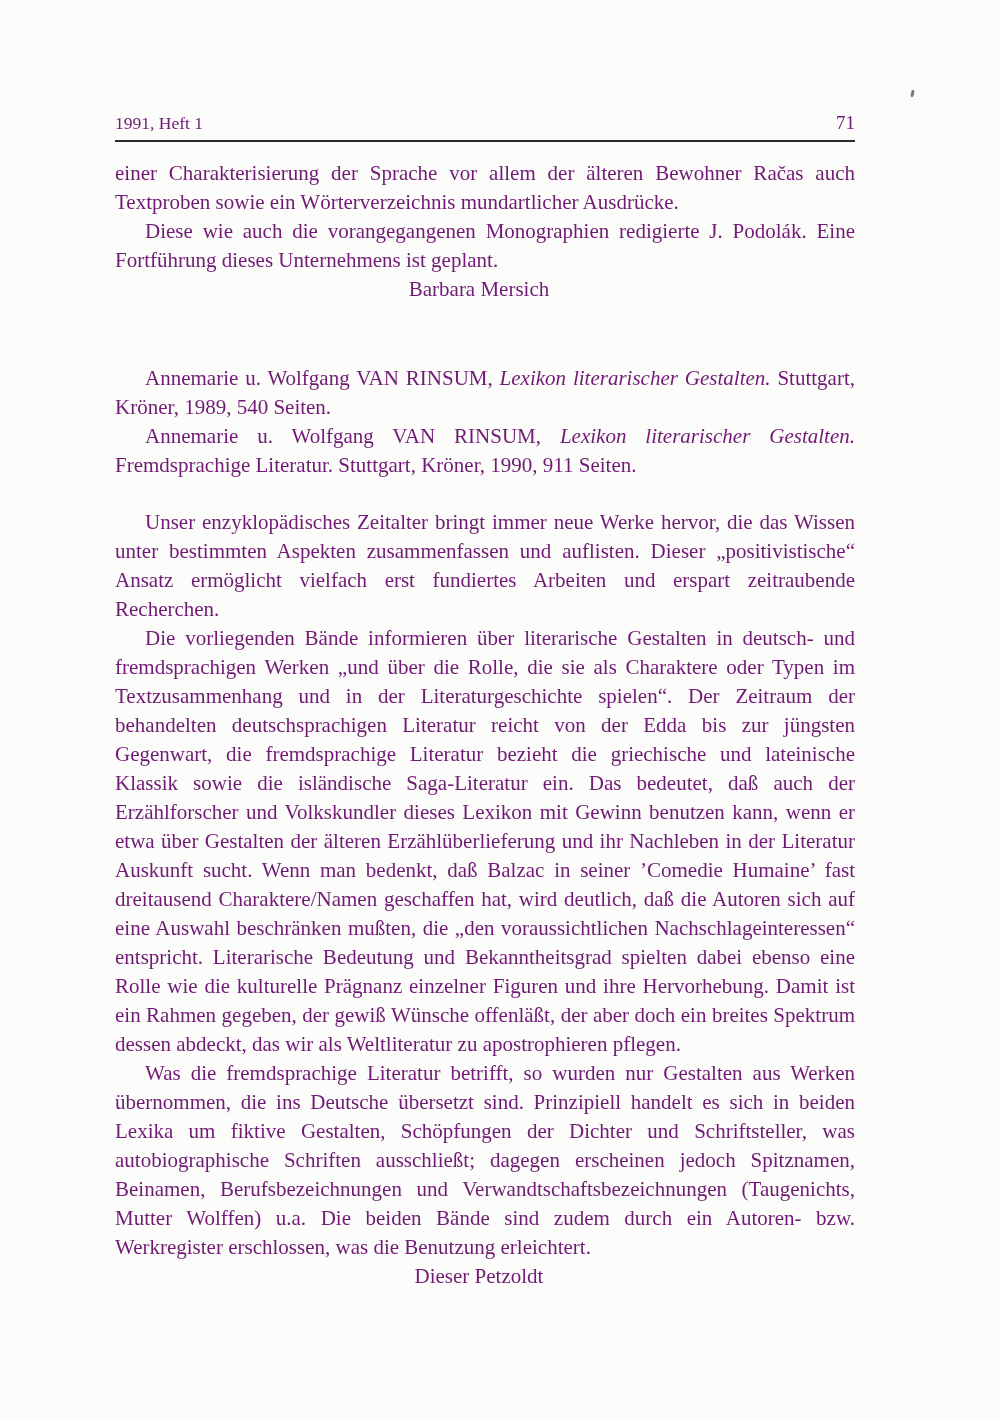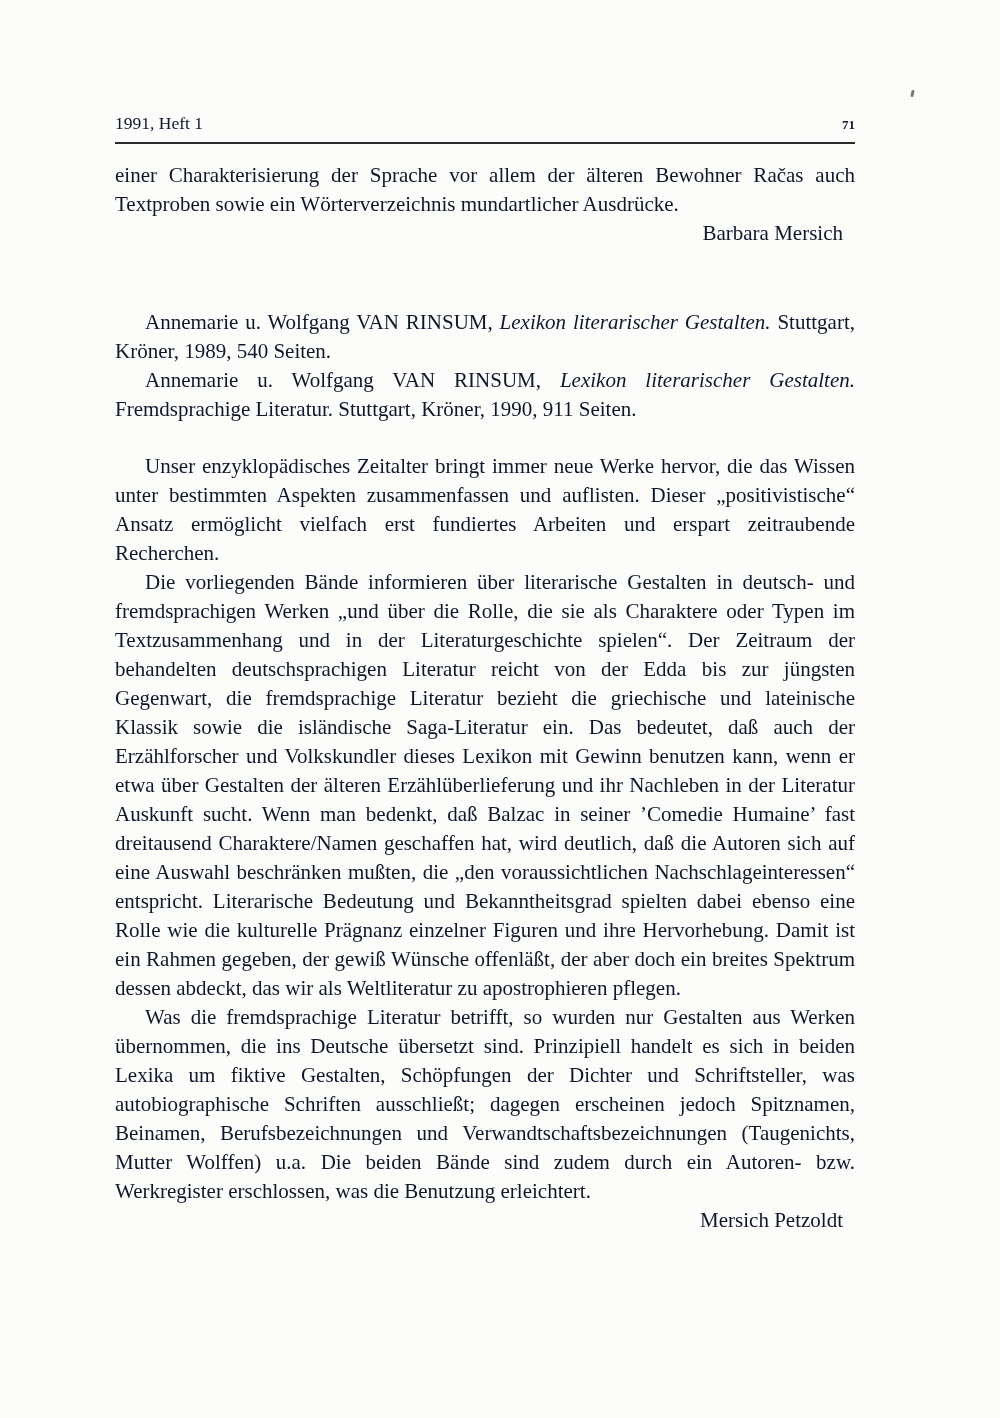--- a/index.html
+++ b/index.html
@@ -6,21 +6,21 @@
     margin: 0;
     padding: 0;
     background: #f7f7f4;
   }
   .page {
     position: relative;
     width: 1000px;
     height: 1418px;
     margin: 0 auto;
     background: #fcfcfa;
-    color: #0f172a;
+    color: #701a75;
     font-family: "Liberation Serif", "DejaVu Serif", serif;
     overflow: hidden;
     -webkit-hyphens: auto;
     hyphens: auto;
   }
   .content {
     position: absolute;
     left: 115px;
     top: 0;
     width: 740px;
@@ -28,41 +28,41 @@
   .running-head {
     display: flex;
     align-items: baseline;
     justify-content: space-between;
     margin-top: 112px;
     font-size: 17.5px;
     line-height: 22px;
   }
   .rh-left  { flex: 0 0 auto; }
   .rh-center{ flex: 1 1 auto; text-align: center; }
-  .rh-right { flex: 0 0 auto; font-size: 13px; font-weight: bold; }
+  .rh-right { flex: 0 0 auto; font-size: 19px; }
   .rule {
     margin-top: 6px;
     height: 0;
     border-top: 2.5px solid #2c2c2c;
   }
   .body-text {
     margin-top: 17px;
     font-size: 21px;
     line-height: 29px;
     text-align: justify;
   }
   .body-text p {
     margin: 0;
     text-indent: 30px;
   }
   .body-text p.noindent {
     text-indent: 0;
   }
   .signature {
-    text-align: right;
+    text-align: center;
     text-indent: 0 !important;
     padding-right: 12px;
   }
   .citation-block {
     margin-top: 60px;
   }
   .citation-block em {
   }
   .lead-gap {
     margin-top: 28px !important;
@@ -94,33 +94,34 @@
       <span class="rh-left">1991, Heft 1</span>
       <span class="rh-right">71</span>
     </header>
 
     <div class="rule"></div>
 
     <main class="body-text">
 
       <p class="noindent">einer Charakterisierung der Sprache vor allem der älteren Bewohner Račas auch Textproben sowie ein Wörterverzeichnis mundartlicher Ausdrücke.</p>
 
+      <p>Diese wie auch die vorangegangenen Monographien redigierte J. Podolák. Eine Fortführung dieses Unternehmens ist geplant.</p>
 
       <p class="signature sig-gap">Barbara Mersich</p>
 
       <div class="citation-block">
         <p><span>Annemarie u. Wolfgang VAN RINSUM, </span><em>Lexikon literarischer Gestalten.</em><span> Stuttgart, Kröner, 1989, 540 Seiten.</span></p>
         <p><span>Annemarie u. Wolfgang VAN RINSUM, </span><em>Lexikon literarischer Gestalten.</em><span> Fremdsprachige Literatur. Stuttgart, Kröner, 1990, 911 Seiten.</span></p>
       </div>
 
       <p class="lead-gap">Unser enzyklopädisches Zeitalter bringt immer neue Werke hervor, die das Wissen unter bestimmten Aspekten zusammenfassen und auflisten. Dieser „positivistische“ Ansatz ermöglicht vielfach erst fundiertes Arbeiten und erspart zeitraubende Recherchen.</p>
 
       <p>Die vorliegenden Bände informieren über literarische Gestalten in deutsch- und fremdsprachigen Werken „und über die Rolle, die sie als Charaktere oder Typen im Textzusammenhang und in der Literaturgeschichte spielen“. Der Zeitraum der behandelten deutschsprachigen Literatur reicht von der Edda bis zur jüngsten Gegenwart, die fremdsprachige Literatur bezieht die griechische und lateinische Klassik sowie die isländische Saga-Literatur ein. Das bedeutet, daß auch der Erzählforscher und Volkskundler dieses Lexikon mit Gewinn benutzen kann, wenn er etwa über Gestalten der älteren Erzählüberlieferung und ihr Nachleben in der Literatur Auskunft sucht. Wenn man bedenkt, daß Balzac in seiner ’Comedie Humaine’ fast dreitausend Charaktere/Namen geschaffen hat, wird deutlich, daß die Autoren sich auf eine Auswahl beschränken mußten, die „den voraussichtlichen Nachschlageinteressen“ entspricht. Literarische Bedeutung und Bekanntheitsgrad spielten dabei ebenso eine Rolle wie die kulturelle Prägnanz einzelner Figuren und ihre Hervorhebung. Damit ist ein Rahmen gegeben, der gewiß Wünsche offenläßt, der aber doch ein breites Spektrum dessen abdeckt, das wir als Weltliteratur zu apostrophieren pflegen.</p>
 
       <p>Was die fremdsprachige Literatur betrifft, so wurden nur Gestalten aus Werken übernommen, die ins Deutsche übersetzt sind. Prinzipiell handelt es sich in beiden Lexika um fiktive Gestalten, Schöpfungen der Dichter und Schriftsteller, was autobiographische Schriften ausschließt; dagegen erscheinen jedoch Spitznamen, Beinamen, Berufsbezeichnungen und Verwandtschaftsbezeichnungen (Taugenichts, Mutter Wolffen) u.a. Die beiden Bände sind zudem durch ein Autoren- bzw. Werkregister erschlossen, was die Benutzung erleichtert.</p>
 
-      <p class="signature">Mersich Petzoldt</p>
+      <p class="signature">Dieser Petzoldt</p>
 
     </main>
 
   </div>
 
 </div>
 
 </body></html>

